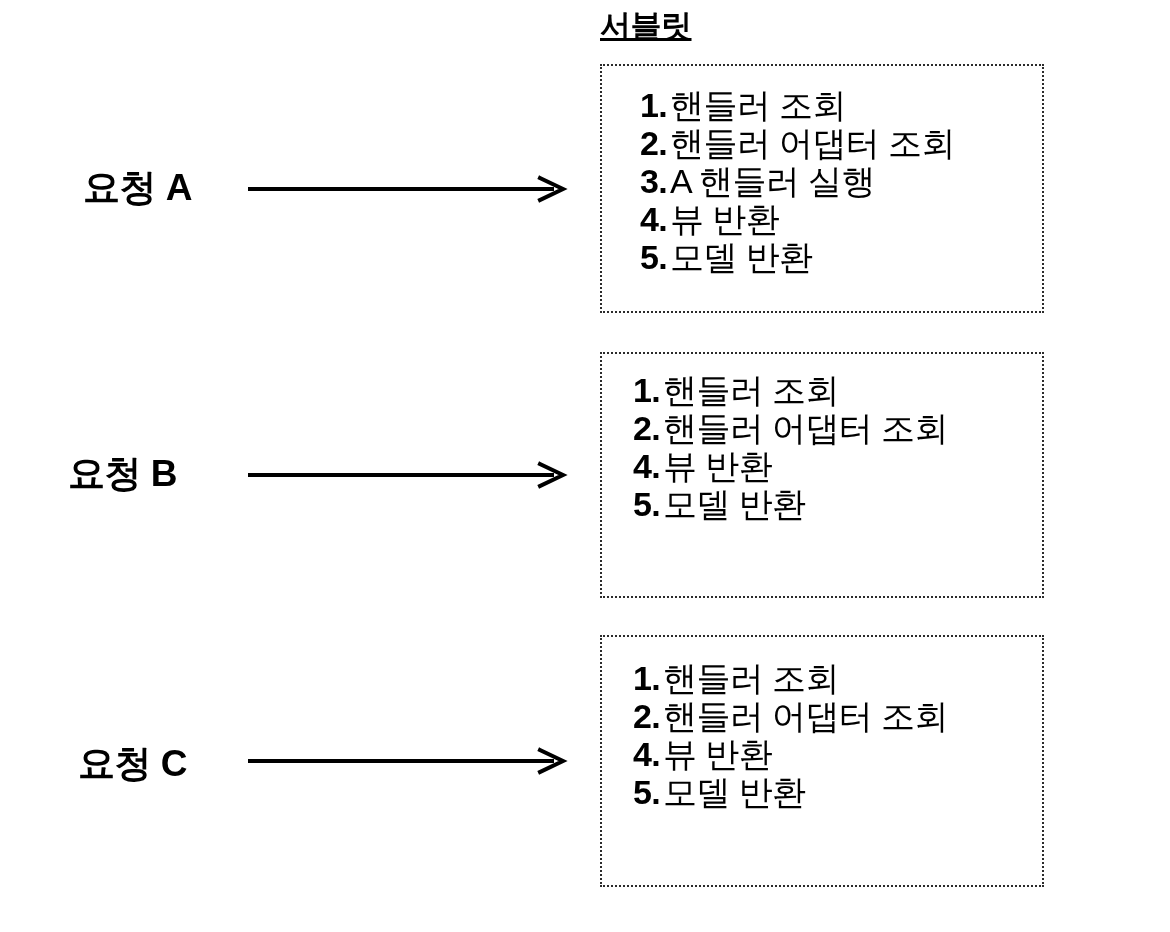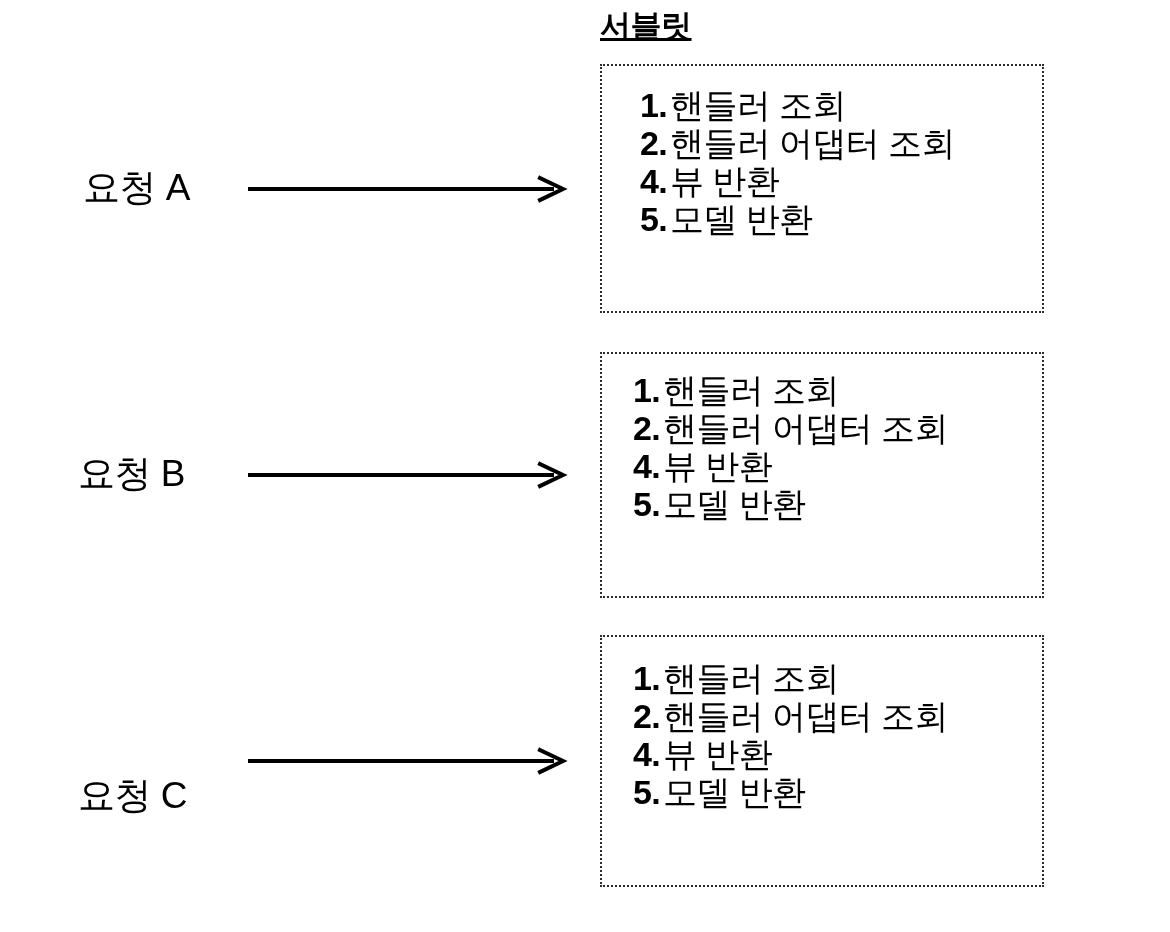--- a/index.html
+++ b/index.html
@@ -31,21 +31,21 @@
     letter-spacing: -0.5px;
     line-height: 40px;
     white-space: nowrap;
     text-decoration: underline;
   }
 
   
   .request-label {
     position: absolute;
     font-size: 37px;
-    font-weight: 400;
+    font-weight: 700;
     letter-spacing: -0.5px;
     line-height: 44px;
     white-space: nowrap;
   }
 
   .arrow {
     position: absolute;
     height: 26px;
   }
   .arrow svg {
@@ -93,44 +93,45 @@
     <svg width="320" height="26" viewBox="0 0 320 26">
       <line x1="2" y1="13" x2="308" y2="13" stroke="#000000" stroke-width="4"></line>
       <polyline points="294,2 317,13 294,24" fill="none" stroke="#000000" stroke-width="4" stroke-linecap="square" stroke-linejoin="miter"></polyline>
     </svg>
   </div>
 
   <div class="step-box" style="top:64px; height:249px;">
     <div class="step-list" style="left:38px; top:20px;">
       <span class="step-line"><span class="step-num">1.</span><span>핸들러 조회</span></span>
       <span class="step-line"><span class="step-num">2.</span><span>핸들러 어댑터 조회</span></span>
+      <span class="step-line"><span class="step-num">3.</span><span>A 핸들러 실행</span></span>
       <span class="step-line"><span class="step-num">4.</span><span>뷰 반환</span></span>
       <span class="step-line"><span class="step-num">5.</span><span>모델 반환</span></span>
     </div>
   </div>
 
-  <div class="request-label" style="left:78px; top:452px;">요청 B</div>
+  <div class="request-label" style="left:68px; top:452px;">요청 B</div>
 
   <div class="arrow" style="left:246px; top:462px; width:320px;">
     <svg width="320" height="26" viewBox="0 0 320 26">
       <line x1="2" y1="13" x2="308" y2="13" stroke="#000000" stroke-width="4"></line>
       <polyline points="294,2 317,13 294,24" fill="none" stroke="#000000" stroke-width="4" stroke-linecap="square" stroke-linejoin="miter"></polyline>
     </svg>
   </div>
 
   <div class="step-box" style="top:352px; height:246px;">
     <div class="step-list" style="left:31px; top:17px;">
       <span class="step-line"><span class="step-num">1.</span><span>핸들러 조회</span></span>
       <span class="step-line"><span class="step-num">2.</span><span>핸들러 어댑터 조회</span></span>
       <span class="step-line"><span class="step-num">4.</span><span>뷰 반환</span></span>
       <span class="step-line"><span class="step-num">5.</span><span>모델 반환</span></span>
     </div>
   </div>
 
-  <div class="request-label" style="left:78px; top:774px;">요청 C</div>
+  <div class="request-label" style="left:78px; top:742px;">요청 C</div>
 
   <div class="arrow" style="left:246px; top:748px; width:320px;">
     <svg width="320" height="26" viewBox="0 0 320 26">
       <line x1="2" y1="13" x2="308" y2="13" stroke="#000000" stroke-width="4"></line>
       <polyline points="294,2 317,13 294,24" fill="none" stroke="#000000" stroke-width="4" stroke-linecap="square" stroke-linejoin="miter"></polyline>
     </svg>
   </div>
 
   <div class="step-box" style="top:635px; height:252px;">
     <div class="step-list" style="left:31px; top:22px;">

